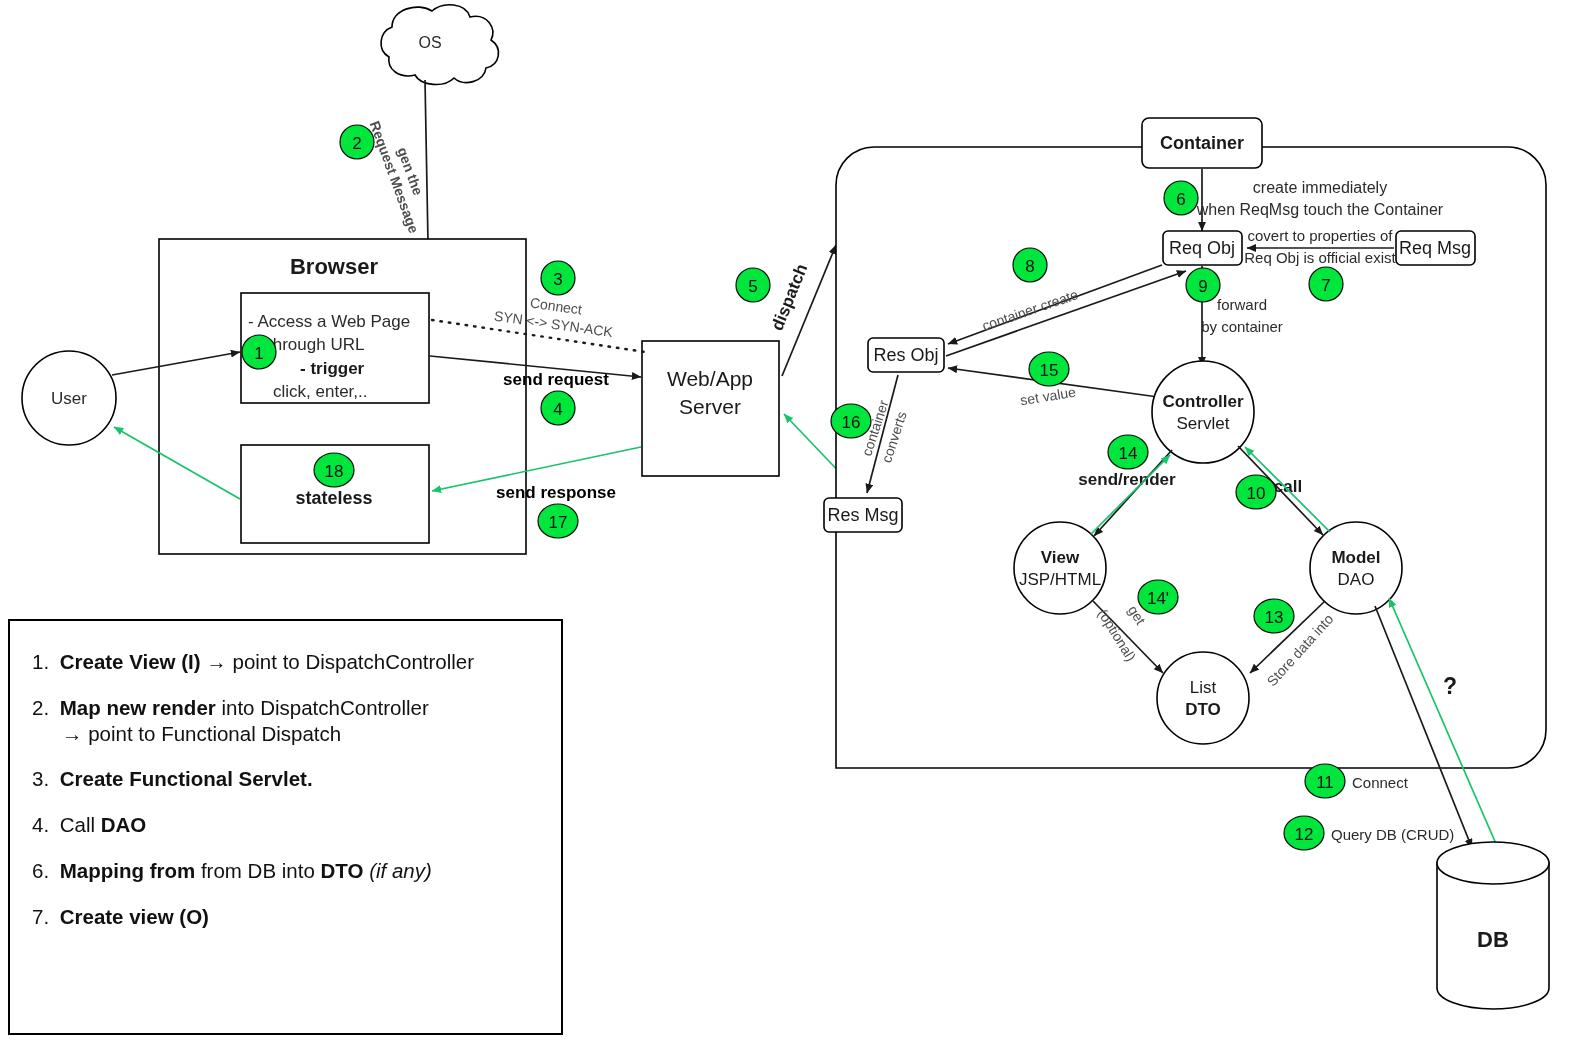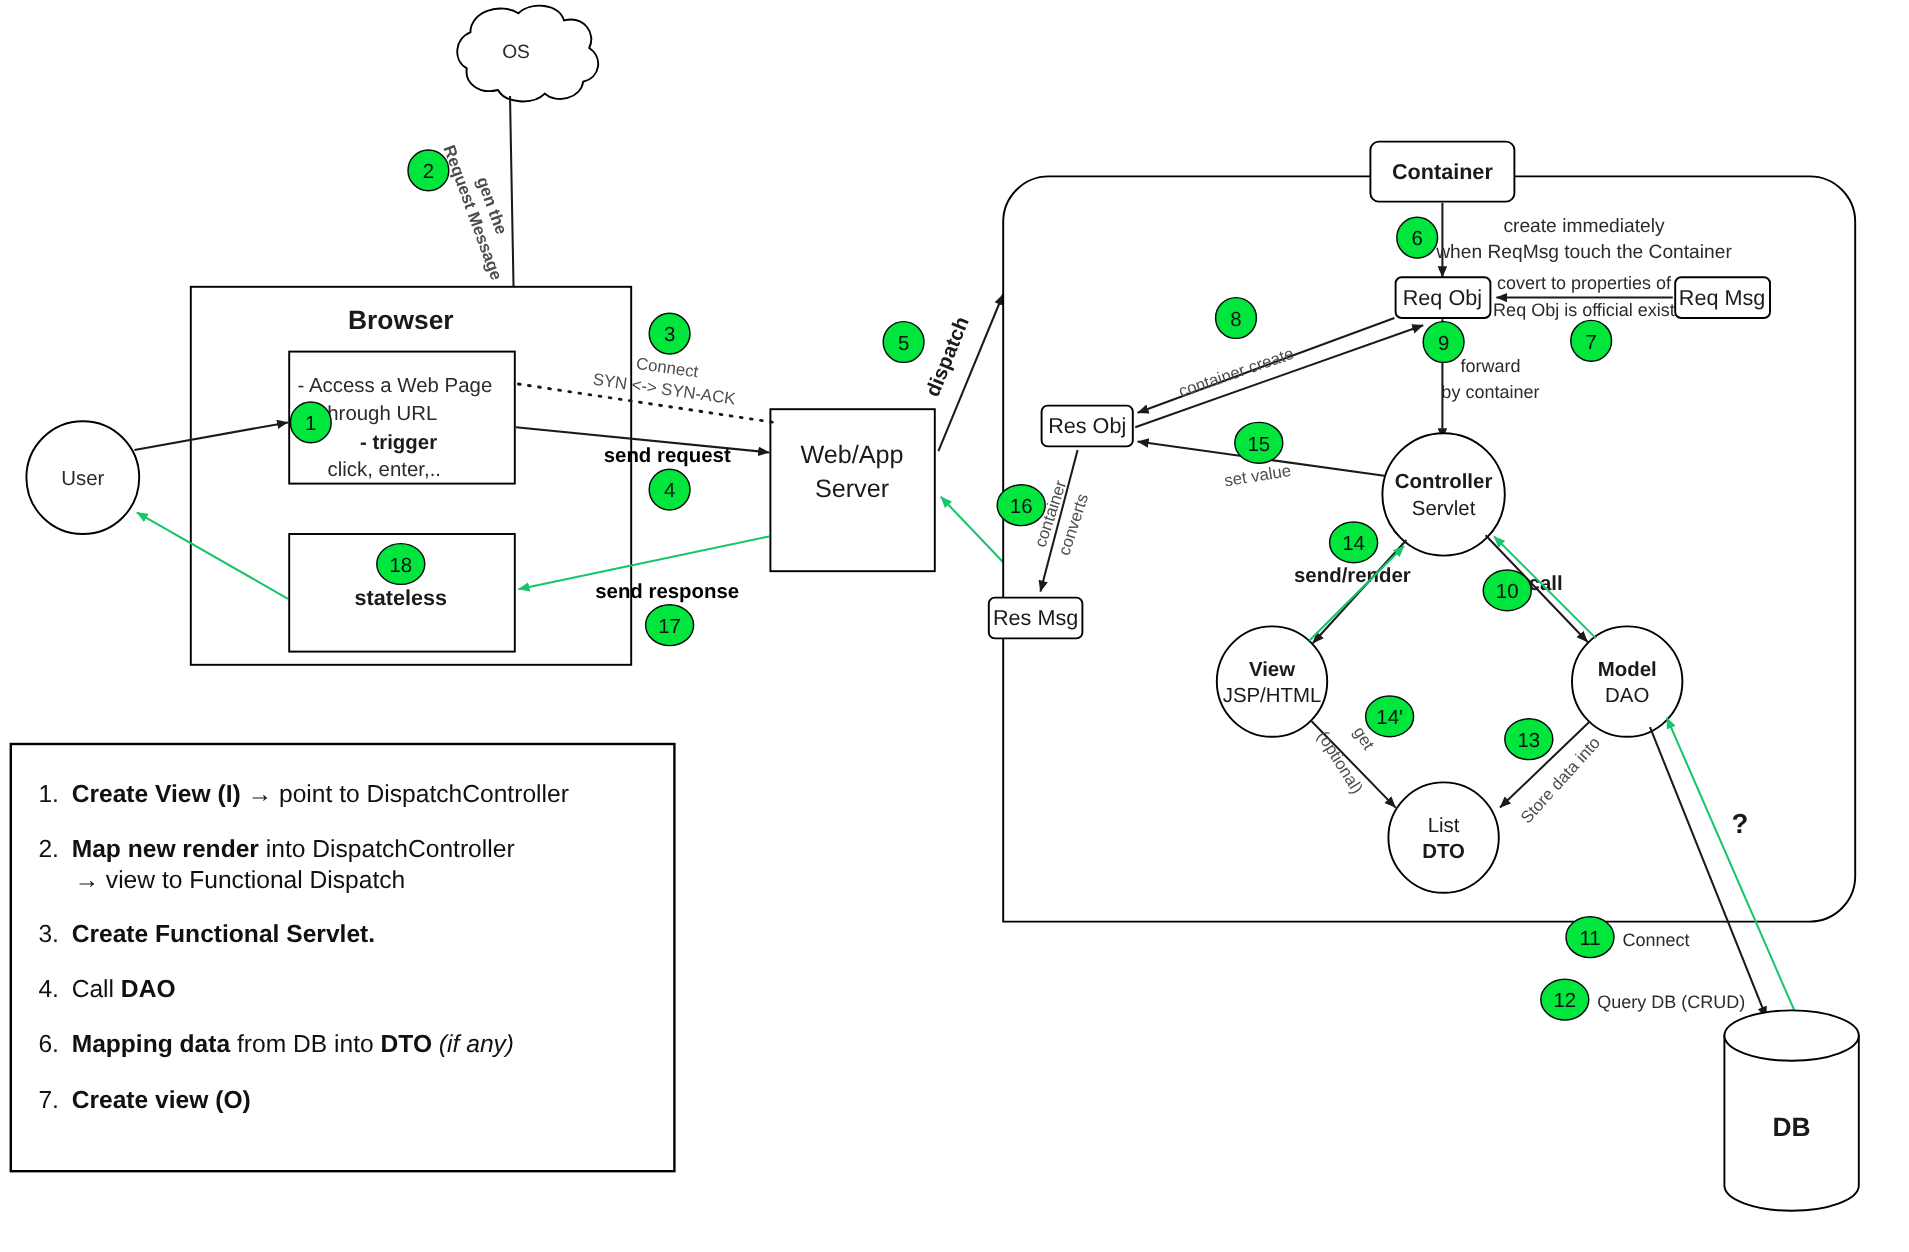--- a/index.html
+++ b/index.html
@@ -12,21 +12,21 @@
   .lbl-sm{font-size:14px;fill:#4d4d4d;}
   .lbl-md{font-size:16px;fill:#2b2b2b;}
   .lbl-bold{font-size:17px;font-weight:bold;fill:#000;}
   .node-fill{fill:#ffffff;stroke:#000000;stroke-width:1.6;}
   .edge{fill:none;stroke:#1a1a1a;stroke-width:1.7;}
   .edge-g{fill:none;stroke:#16c46a;stroke-width:1.7;}
   .edge-dot{fill:none;stroke:#1a1a1a;stroke-width:2.4;stroke-dasharray:1.5 7;stroke-linecap:round;}
   .badge-c{fill:#00e63c;stroke:#0a0a0a;stroke-width:1.2;}
   .badge-t{font-size:17px;font-weight:500;fill:#111;text-anchor:middle;dominant-baseline:central;
            font-family:"Liberation Sans", sans-serif;}
-  .legend-box{position:absolute;left:8px;top:619px;width:555px;height:358px;
+  .legend-box{position:absolute;left:8px;top:619px;width:555px;height:416px;
               border:2px solid #000;background:#fff;box-sizing:border-box;}
   .legend-list{margin:0;padding:28px 18px 0 22px;list-style:none;}
   .legend-list li{font-size:20.5px;line-height:1.26;margin-bottom:20px;color:#111;}
   .legend-list li .num{display:inline-block;min-width:22px;}
   .legend-list li b{font-weight:bold;}
   .legend-list li i{}
   .legend-sub{display:block;padding-left:30px;}
 </style>
 </head>
 <body>
@@ -277,21 +277,21 @@
         <g>
           <ellipse cx="334" cy="470" rx="20" ry="17" class="badge-c"></ellipse>
           <text x="334" y="471" class="badge-t">18</text>
         </g>
       </g>
   </svg>
 
   <div class="legend-box">
     <ul class="legend-list" id="legend-list">
         <li><span class="num">1.</span> <b>Create View (I)</b> → point to DispatchController</li>
-        <li><span class="num">2.</span> <b>Map new render</b> into DispatchController<span class="legend-sub">→ view to Functional Dispatch</span></li>
+        <li><span class="num">2.</span> <b>Map new render</b> into DispatchController<span class="legend-sub">→ point to Functional Dispatch</span></li>
         <li><span class="num">3.</span> <b>Create Functional Servlet.</b></li>
         <li><span class="num">4.</span> Call <b>DAO</b></li>
-        <li><span class="num">6.</span> <b>Mapping data</b> from DB into <b>DTO</b><i> (if any)</i></li>
+        <li><span class="num">6.</span> <b>Mapping from</b> from DB into <b>DTO</b><i> (if any)</i></li>
         <li><span class="num">7.</span> <b>Create view (O)</b></li>
       </ul>
   </div>
 
 </div>
 
 </body></html>

